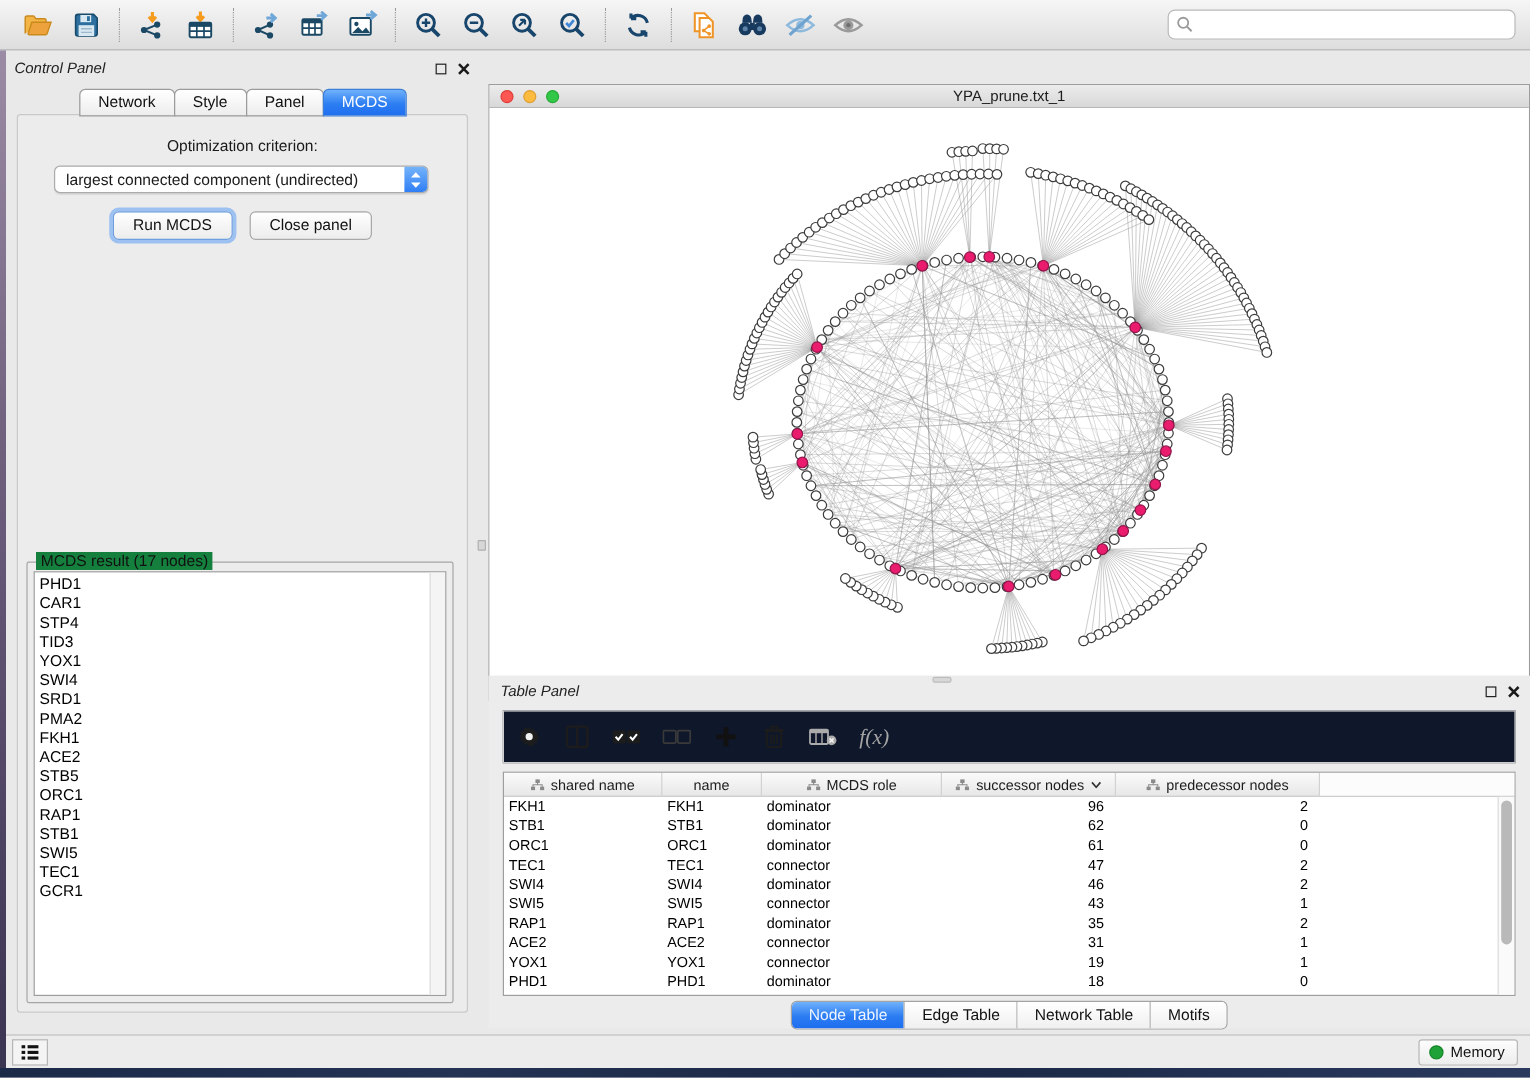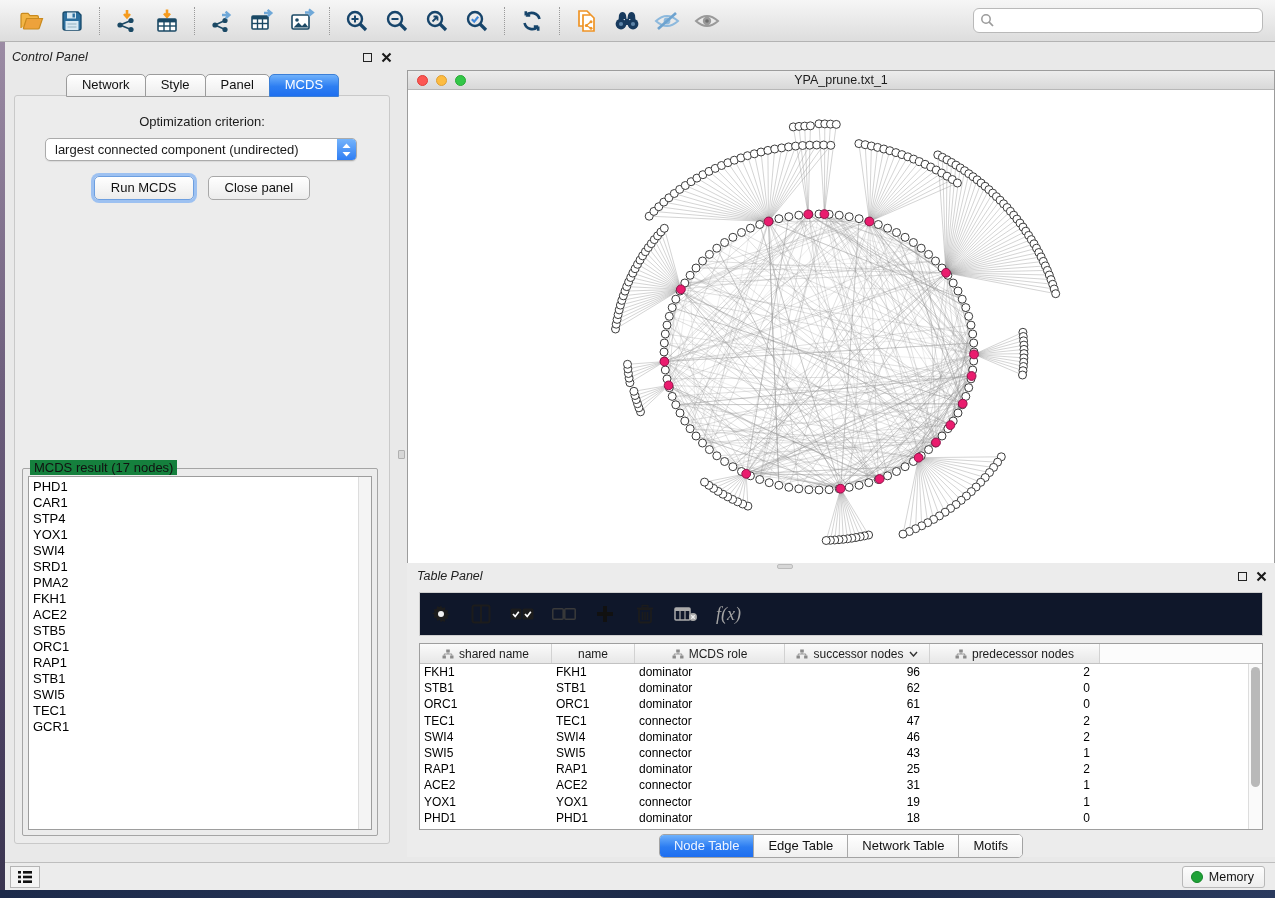--- a/index.html
+++ b/index.html
@@ -308,20 +308,21 @@
         <button class="aqua-btn focused">Run MCDS</button>
         <button class="aqua-btn">Close panel</button>
       </div>
       <div class="groupbox">
         <span class="legend">MCDS result (17 nodes)</span>
         <div class="result-list">
           <div class="result-items">
               <div>PHD1</div>
               <div>CAR1</div>
               <div>STP4</div>
+              <div>TID3</div>
               <div>YOX1</div>
               <div>SWI4</div>
               <div>SRD1</div>
               <div>PMA2</div>
               <div>FKH1</div>
               <div>ACE2</div>
               <div>STB5</div>
               <div>ORC1</div>
               <div>RAP1</div>
               <div>STB1</div>
@@ -1350,21 +1351,21 @@
             <span class="td" style="width: 132px;">SWI5</span>
             <span class="td" style="width: 83px;">SWI5</span>
             <span class="td" style="width: 150px;">connector</span>
             <span class="td num" style="width: 145px;">43</span>
             <span class="td num" style="width: 170px;">1</span>
           </div>
           <div class="tr">
             <span class="td" style="width: 132px;">RAP1</span>
             <span class="td" style="width: 83px;">RAP1</span>
             <span class="td" style="width: 150px;">dominator</span>
-            <span class="td num" style="width: 145px;">25</span>
+            <span class="td num" style="width: 145px;">35</span>
             <span class="td num" style="width: 170px;">2</span>
           </div>
           <div class="tr">
             <span class="td" style="width: 132px;">ACE2</span>
             <span class="td" style="width: 83px;">ACE2</span>
             <span class="td" style="width: 150px;">connector</span>
             <span class="td num" style="width: 145px;">31</span>
             <span class="td num" style="width: 170px;">1</span>
           </div>
           <div class="tr">

